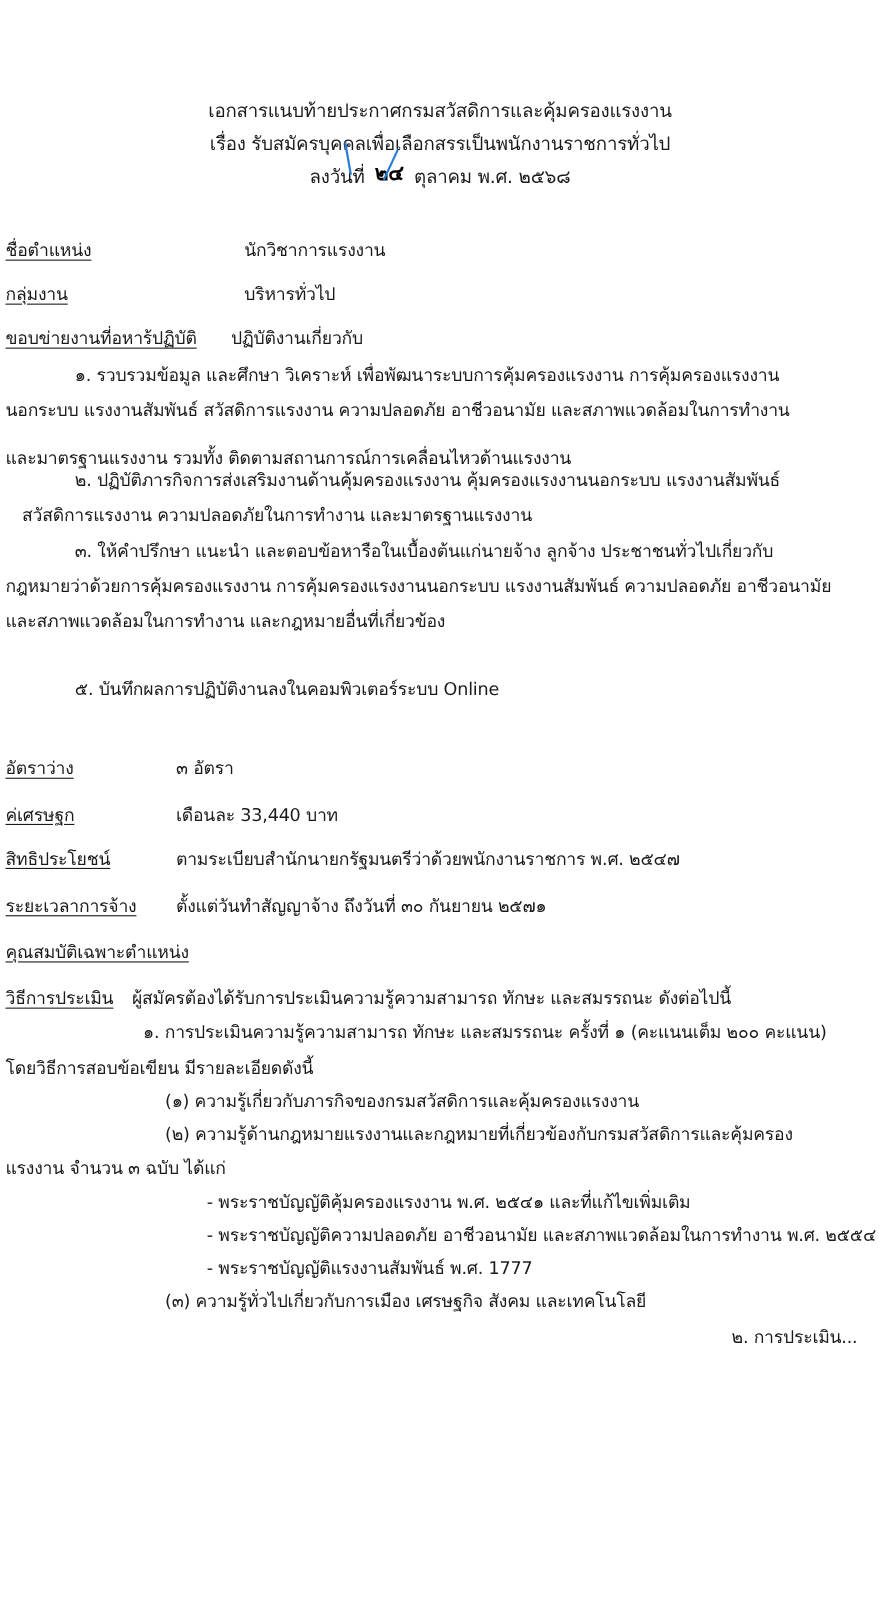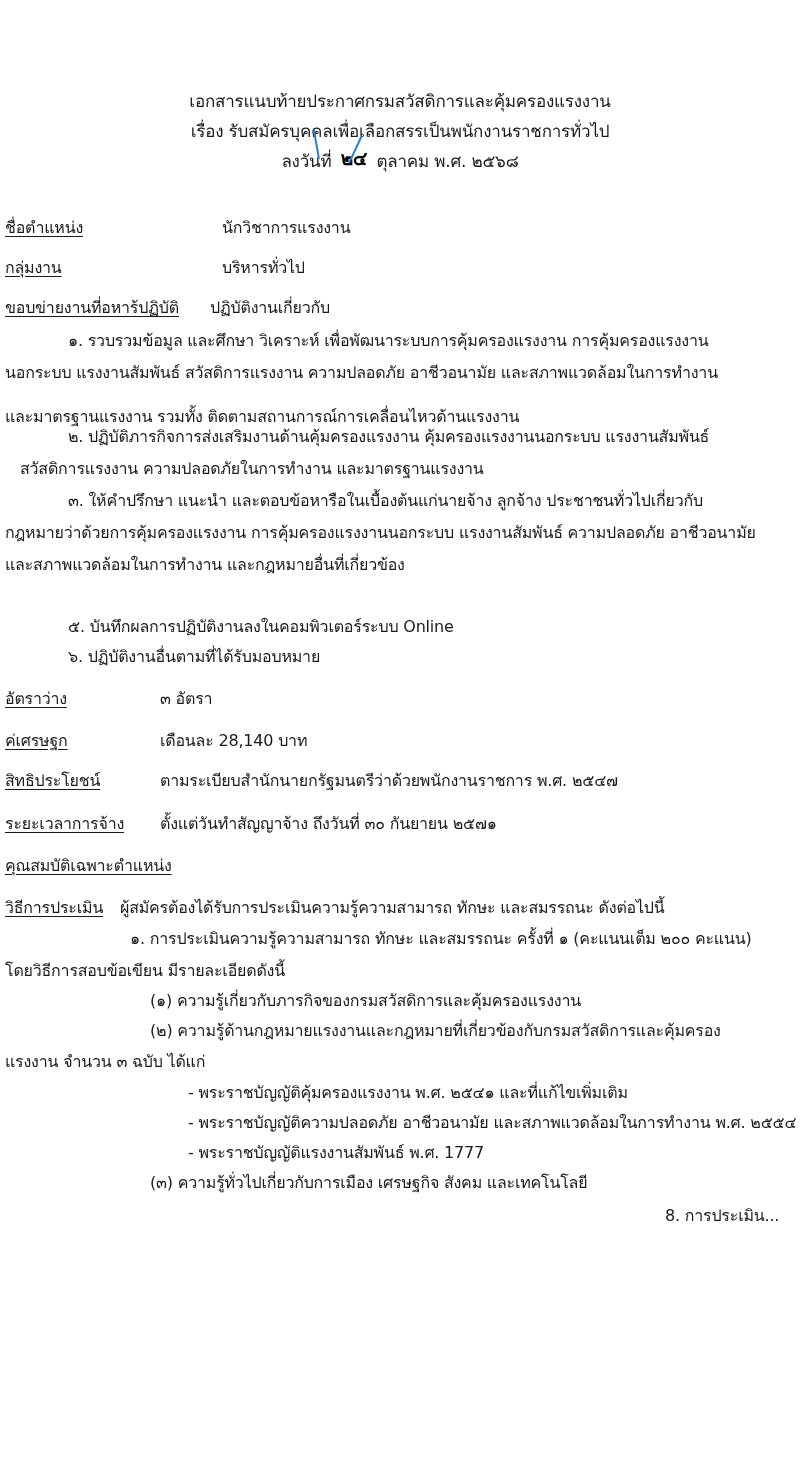--- a/index.html
+++ b/index.html
@@ -53,27 +53,26 @@
   <div class="line" style="left:5px; top:394px;margin-top:12px;">และมาตรฐานแรงงาน รวมทั้ง ติดตามสถานการณ์การเคลื่อนไหวด้านแรงงาน</div>
 
   <div class="line" style="left:68px; top:426px;">๒. ปฏิบัติภารกิจการส่งเสริมงานด้านคุ้มครองแรงงาน คุ้มครองแรงงานนอกระบบ แรงงานสัมพันธ์</div>
   <div class="line" style="left:5px; top:458px;margin-left:15px;">สวัสดิการแรงงาน ความปลอดภัยในการทำงาน และมาตรฐานแรงงาน</div>
 
   <div class="line" style="left:68px; top:490px;">๓. ให้คำปรึกษา แนะนำ และตอบข้อหารือในเบื้องต้นแก่นายจ้าง ลูกจ้าง ประชาชนทั่วไปเกี่ยวกับ</div>
   <div class="line" style="left:5px; top:522px;text-align:center;">กฎหมายว่าด้วยการคุ้มครองแรงงาน การคุ้มครองแรงงานนอกระบบ แรงงานสัมพันธ์ ความปลอดภัย อาชีวอนามัย</div>
   <div class="line" style="left:5px; top:554px;">และสภาพแวดล้อมในการทำงาน และกฎหมายอื่นที่เกี่ยวข้อง</div>
 
   <div class="line" style="left:68px; top:616px;">๕. บันทึกผลการปฏิบัติงานลงในคอมพิวเตอร์ระบบ Online</div>
-  <div class="line" style="left:68px; top:646px;">๖. ปฏิบัติงานอื่นตามที่ได้รับมอบหมาย</div>
 
   <div class="line label" style="left:5px; top:688px;">อัตราว่าง</div>
   <div class="line" style="left:160px; top:688px;">๓  อัตรา</div>
 
   <div class="line label" style="left:5px; top:730px;">ค่เศรษฐก</div>
-  <div class="line" style="left:160px; top:730px;">เดือนละ 28,140 บาท</div>
+  <div class="line" style="left:160px; top:730px;">เดือนละ 33,440 บาท</div>
 
   <div class="line label" style="left:5px; top:770px;">สิทธิประโยชน์</div>
   <div class="line" style="left:160px; top:770px;">ตามระเบียบสำนักนายกรัฐมนตรีว่าด้วยพนักงานราชการ พ.ศ. ๒๕๔๗</div>
 
   <div class="line label" style="left:5px; top:813px;">ระยะเวลาการจ้าง</div>
   <div class="line" style="left:160px; top:813px;">ตั้งแต่วันทำสัญญาจ้าง ถึงวันที่ ๓๐ กันยายน ๒๕๗๑</div>
 
   <div class="line label" style="left:5px; top:855px;">คุณสมบัติเฉพาะตำแหน่ง</div>
 
   <div class="line label" style="left:5px; top:897px;">วิธีการประเมิน</div>
@@ -85,15 +84,15 @@
   <div class="line" style="left:150px; top:990px;">(๑) ความรู้เกี่ยวกับภารกิจของกรมสวัสดิการและคุ้มครองแรงงาน</div>
   <div class="line" style="left:150px; top:1020px;">(๒) ความรู้ด้านกฎหมายแรงงานและกฎหมายที่เกี่ยวข้องกับกรมสวัสดิการและคุ้มครอง</div>
   <div class="line" style="left:5px; top:1051px;">แรงงาน จำนวน ๓ ฉบับ ได้แก่</div>
 
   <div class="line" style="left:188px; top:1082px;">- พระราชบัญญัติคุ้มครองแรงงาน พ.ศ. ๒๕๔๑ และที่แก้ไขเพิ่มเติม</div>
   <div class="line" style="left:188px; top:1112px;">- พระราชบัญญัติความปลอดภัย อาชีวอนามัย และสภาพแวดล้อมในการทำงาน พ.ศ. ๒๕๕๔</div>
   <div class="line" style="left:188px; top:1142px;">- พระราชบัญญัติแรงงานสัมพันธ์ พ.ศ. 1777</div>
 
   <div class="line" style="left:150px; top:1172px;">(๓) ความรู้ทั่วไปเกี่ยวกับการเมือง เศรษฐกิจ สังคม และเทคโนโลยี</div>
 
-  <div class="line" style="left:665px; top:1205px;">8. การประเมิน...</div>
+  <div class="line" style="left:665px; top:1205px;">๒. การประเมิน...</div>
 
 </div>
 
 </body></html>

